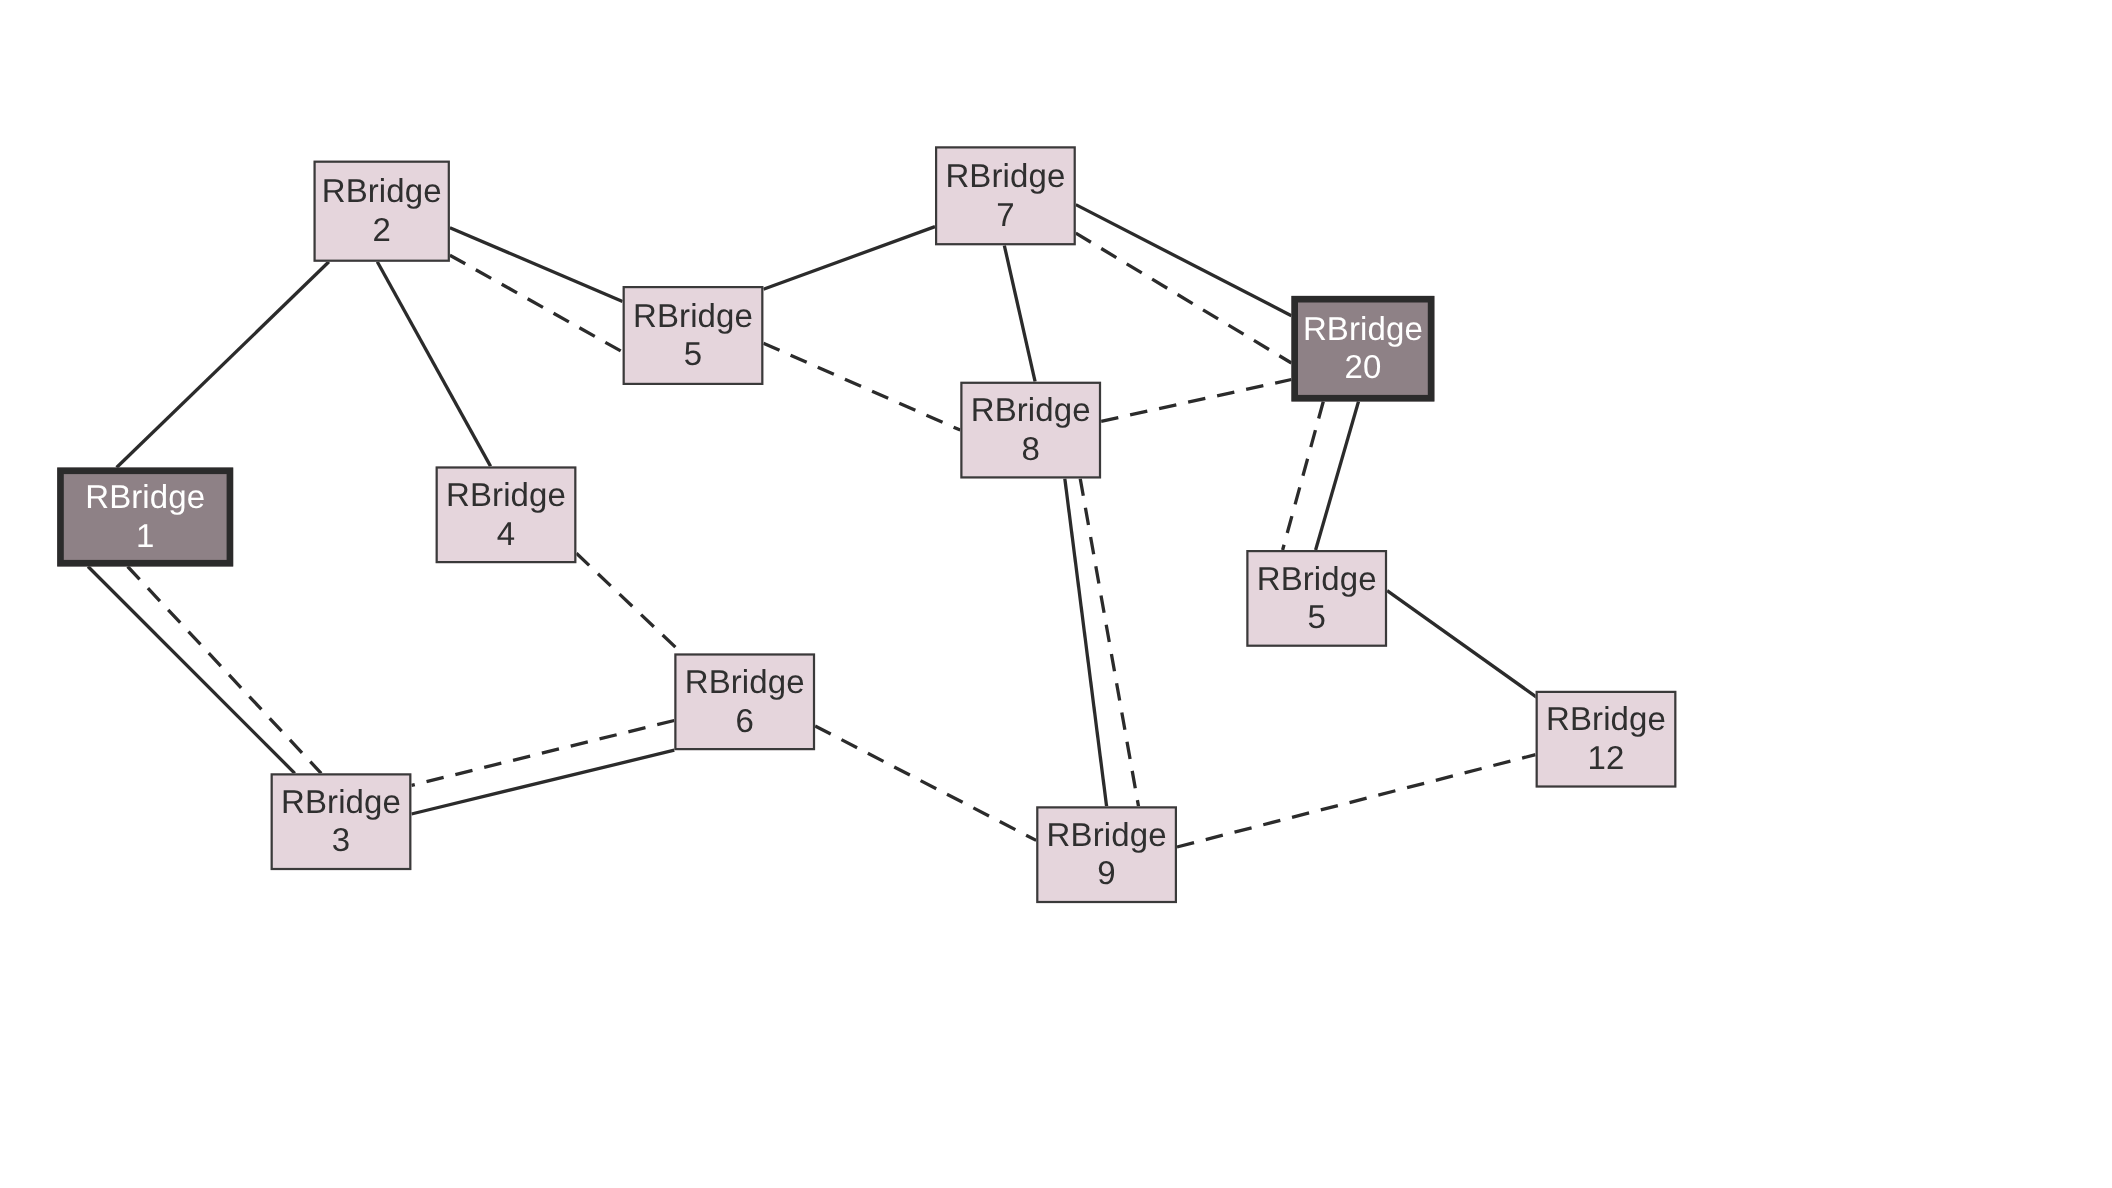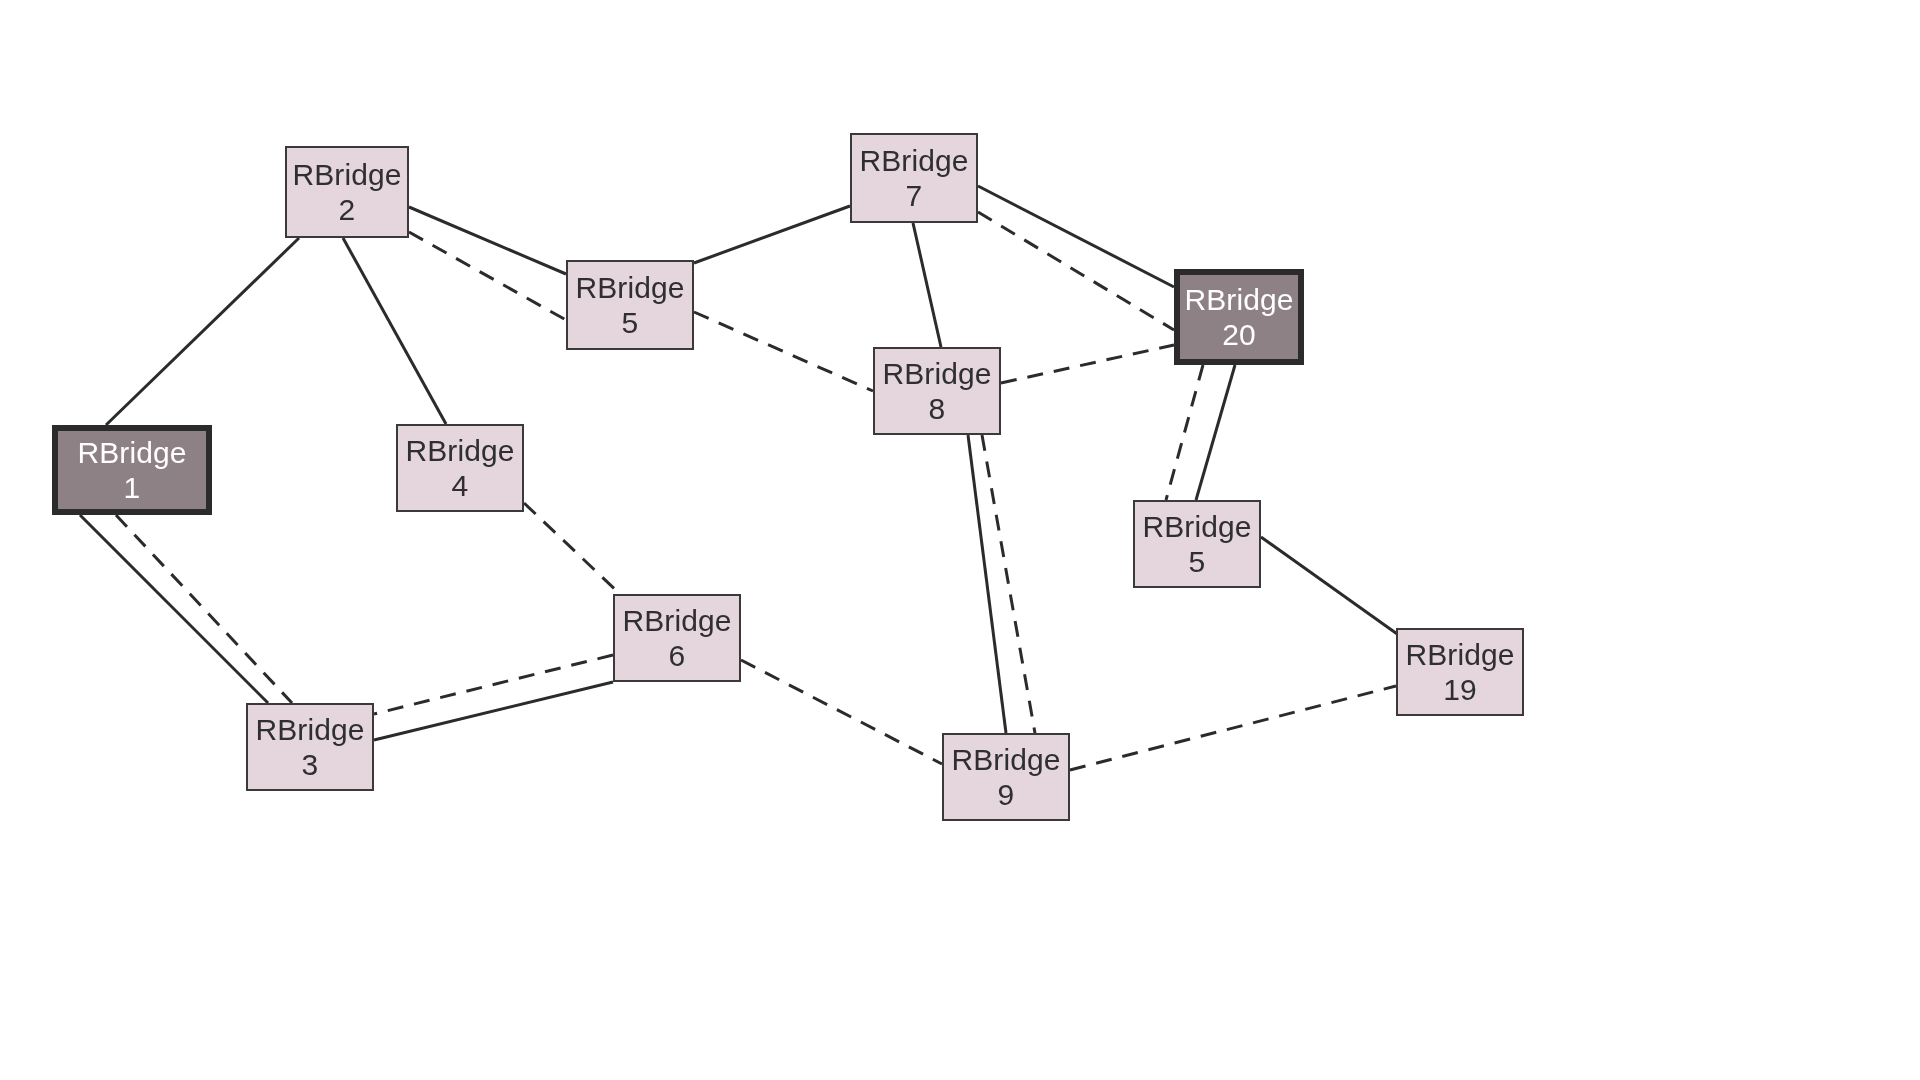--- a/index.html
+++ b/index.html
@@ -117,16 +117,16 @@
       <div class="node highlight" style="left: 1174px; top: 269px; width: 130px; height: 96px;">
         <span class="nm">RBridge</span>
         <span class="id">20</span>
       </div>
       <div class="node" style="left: 1133px; top: 500px; width: 128px; height: 88px;">
         <span class="nm">RBridge</span>
         <span class="id">5</span>
       </div>
       <div class="node" style="left: 1396px; top: 628px; width: 128px; height: 88px;">
         <span class="nm">RBridge</span>
-        <span class="id">19</span>
+        <span class="id">12</span>
       </div>
     </div>
 </div>
 
 </body></html>

